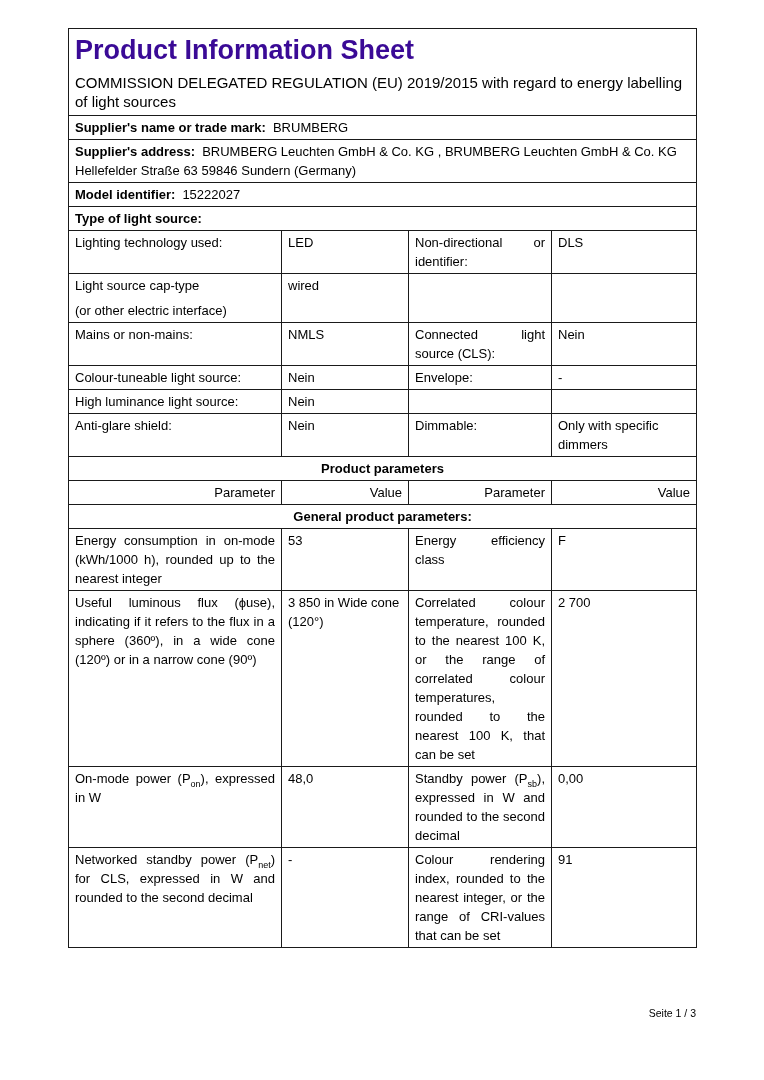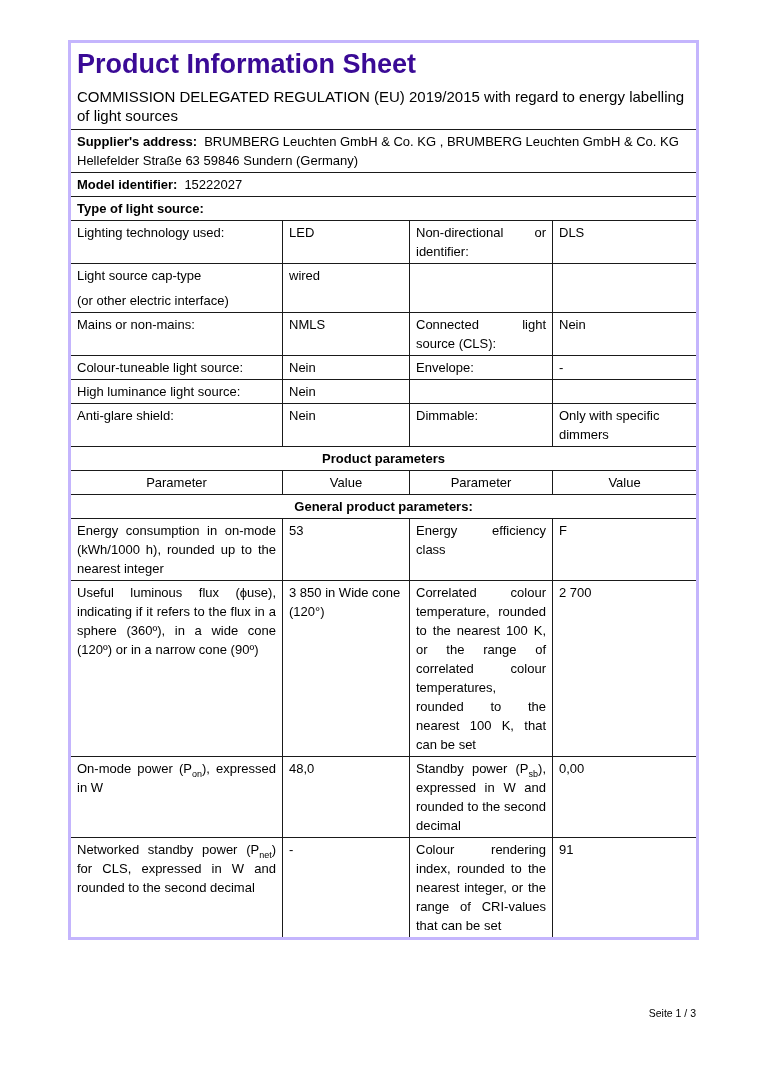--- a/index.html
+++ b/index.html
@@ -5,25 +5,25 @@
   html,body { margin:0; padding:0; background:#ffffff; }
   .page {
     position:relative;
     width:764px; height:1080px;
     background:#ffffff;
     font-family:"Liberation Sans", sans-serif;
     color:#000;
     overflow:hidden;
   }
   table.sheet {
-    position:absolute; left:68px; top:40px;
+    position:absolute; left:68px; top:28px;
     width:628px;
     border-collapse:collapse;
     table-layout:fixed;
-    border:3px solid #c4b5fd;
+    border:1px solid #c4b5fd;
   }
   table.sheet td {
     border:1px solid #1a1a1a;
     vertical-align:top;
     padding:2px 6px;
     font-size:13px;
     line-height:19px;
     word-wrap:break-word;
   }
   td.head-block { padding:6px 10px 6px 10px; }
@@ -35,21 +35,21 @@
     letter-spacing:0px;
   }
   .doc-subtitle { font-size:15px; line-height:19px; padding-bottom:2px; }
   td.lv-row { padding:3px 10px 4px 10px; }
   .lv-label { font-weight:bold; }
   .lv-value { margin-left:7px; }
   td.section-heading { font-weight:bold; padding:3px 10px 4px 10px; }
   td.section-title { font-weight:bold; text-align:center; padding:1px 6px 2px 6px;margin-top:38px; }
   td.c-param { text-align:justify; }
   td.c-value { }
-  td.col-header { text-align:center; }
+  td.col-header { text-align:right; }
   .para2 { margin-top:6px; }
   sub { font-size:9px; line-height:0; }
   .footer {
     position:absolute;
     top:1006px;
     right:68px;
     font-size:10.5px;
     line-height:14px;
     text-align:center;
   }
@@ -68,20 +68,25 @@
     </colgroup>
 
     <tbody>
         <tr>
       <td class="head-block" colspan="4">
         <div class="doc-title" style="color: rgb(58, 10, 150);">Product Information Sheet</div>
         <div class="doc-subtitle">COMMISSION DELEGATED REGULATION (EU) 2019/2015 with regard to energy labelling of light sources</div>
       </td>
     </tr>
 
+    <tr>
+      <td class="lv-row" colspan="4">
+        <span class="lv-label">Supplier's name or trade mark:</span><span class="lv-value">BRUMBERG</span>
+      </td>
+    </tr>
 
     <tr>
       <td class="lv-row" colspan="4">
         <span class="lv-label">Supplier's address:</span><span class="lv-value">BRUMBERG Leuchten GmbH &amp; Co. KG , BRUMBERG Leuchten GmbH &amp; Co. KG Hellefelder Straße 63 59846 Sundern (Germany)</span>
       </td>
     </tr>
 
     <tr>
       <td class="lv-row" colspan="4">
         <span class="lv-label">Model identifier:</span><span class="lv-value">15222027</span>

